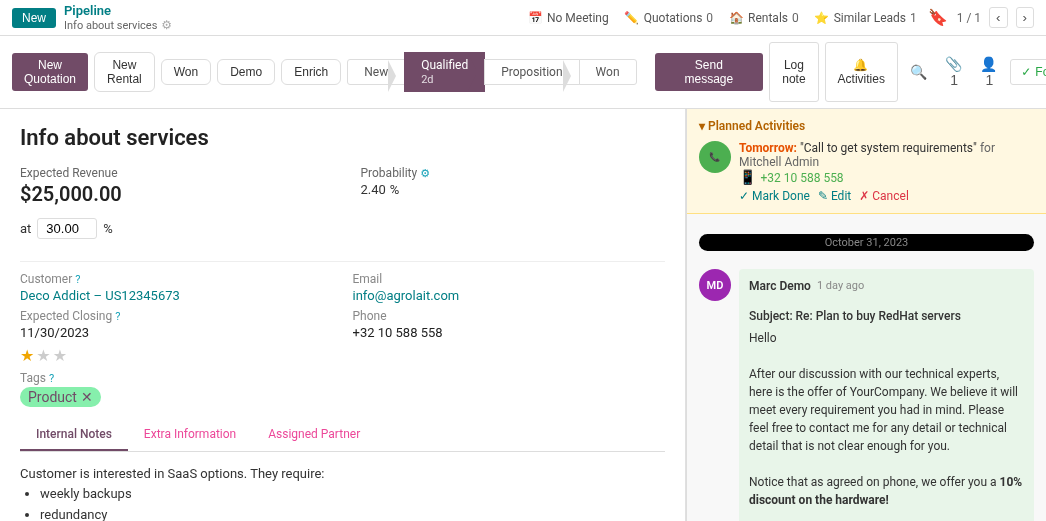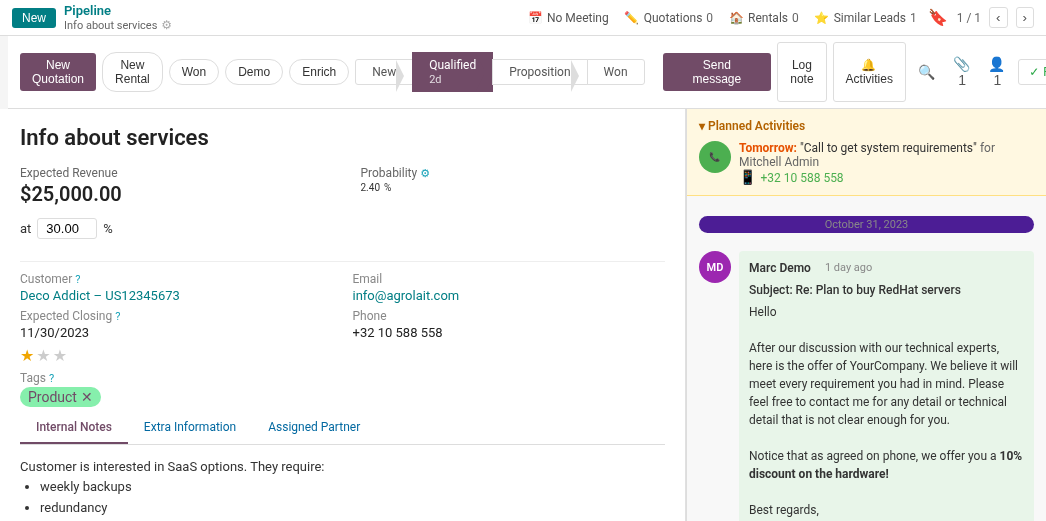--- a/index.html
+++ b/index.html
@@ -11,23 +11,23 @@
     .new-btn { background: #017e84; color: #fff; border: none; padding: 3px 10px; border-radius: 3px; font-size: 12px; cursor: pointer; }
     .gear-icon { color: #aaa; font-size: 12px; cursor: pointer; }
     .top-nav-center { display: flex; align-items: center; gap: 16px; }
     .top-nav-action { display: flex; align-items: center; gap: 4px; color: #555; font-size: 12px; cursor: pointer; }
     .top-nav-right { display: flex; align-items: center; gap: 8px; }
     .nav-pagination { color: #666; font-size: 12px; display: flex; align-items: center; gap: 4px; }
     .nav-arrow { background: none; border: 1px solid #ddd; padding: 2px 6px; cursor: pointer; border-radius: 3px; color: #555; }
     .bookmark-icon { color: #aaa; font-size: 16px; cursor: pointer; }
 
     
-    .action-bar { background: #fff; border-bottom: 1px solid #ddd; padding: 6px 12px; display: flex; align-items: center; gap: 6px; margin-left: 8px; }
+    .action-bar { background: #fff; border-bottom: 1px solid #ddd; padding: 6px 12px; display: flex; align-items: center; gap: 6px; }
     .btn-purple { background: #714b67; color: #fff; border: none; padding: 5px 12px; border-radius: 3px; font-size: 12px; cursor: pointer; }
-    .btn-default { background: #fff; color: #333; border: 1px solid #ddd; padding: 5px 12px; border-radius: 14px; font-size: 12px; cursor: pointer; }
+    .btn-default { background: #fff; color: #333; border: 1px solid #ddd; padding: 5px 12px; border-radius: 6px; font-size: 12px; cursor: pointer; }
     .status-bar { display: flex; align-items: center; gap: 0; margin-left: auto; }
     .status-step { padding: 5px 16px; font-size: 12px; color: #555; cursor: pointer; border: 1px solid #ddd; background: #fff; position: relative; }
     .status-step.active { background: #714b67; color: #fff; border-color: #714b67; }
     .status-step.arrow::after { content: ''; position: absolute; right: -8px; top: 0; bottom: 0; width: 16px; border-top: 16px solid transparent; border-bottom: 16px solid transparent; border-left: 8px solid #ddd; z-index: 1; }
     .status-step.arrow-active::after { border-left-color: #714b67; }
     .right-actions { display: flex; align-items: center; gap: 6px; margin-left: 0; }
     .btn-send { background: #714b67; color: #fff; border: none; padding: 5px 30px; border-radius: 3px; font-size: 12px; cursor: pointer; }
     .btn-log { background: #fff; color: #333; border: 1px solid #ddd; padding: 15px 12px; border-radius: 3px; font-size: 12px; cursor: pointer; }
     .icon-btn { background: none; border: none; color: #555; font-size: 14px; cursor: pointer; padding: 3px 6px; }
     .following-btn { background: #fff; color: #28a745; border: 1px solid #ddd; padding: 5px 10px; border-radius: 3px; font-size: 12px; cursor: pointer; display: flex; align-items: center; gap: 4px; }
@@ -35,41 +35,41 @@
     
     .main-area { display: flex; height: calc(521px - 36px - 40px); }
 
     
     .left-panel { flex: 1; background: #fff; padding: 16px 20px; overflow-y: auto; border-right: 1px solid #e0e0e0; }
     .page-title { font-size: 22px; font-weight: 600; color: #222; margin-bottom: 16px; }
     .fields-grid { display: grid; grid-template-columns: 1fr 1fr; gap: 8px 36px; margin-bottom: 12px; }
     .field-label { font-size: 12px; color: #666; margin-bottom: 2px; display: flex; align-items: center; gap: 3px; }
     .field-value { font-size: 13px; color: #222; }
     .field-value.large { font-size: 20px; font-weight: 600; }
-    .prob-pct { display: flex; align-items: center; gap: 4px; font-size: 10px; }
+    .prob-pct { display: flex; align-items: center; gap: 4px; font-size: 13px; }
     .at-row { display: flex; align-items: center; gap: 6px; }
     .at-input { border: 1px solid #ddd; padding: 2px 8px; border-radius: 3px; width: 60px; font-size: 13px; }
     .info-icon { color: #17a2b8; font-size: 11px; cursor: pointer; }
     .section-divider { border: none; border-top: 1px solid #eee; margin: 10px 0; }
-    .customer-grid { display: grid; grid-template-columns: 1fr 1fr; gap: 6px 20px; margin-bottom: 5px; }
+    .customer-grid { display: grid; grid-template-columns: 1fr 1fr; gap: 6px 20px; margin-bottom: 12px; }
     .customer-field { display: flex; flex-direction: column; gap: 2px; }
     .customer-field .label { font-size: 12px; color: #888; display: flex; align-items: center; gap: 3px; }
     .customer-field .value { font-size: 13px; color: #222; }
     .customer-field .value.link { color: #017e84; cursor: pointer; }
 
     
     .stars { display: flex; gap: 2px; color: #f0a500; font-size: 16px; }
 
     
     .tag { background: #86efac; color: #714b67; padding: 2px 8px; border-radius: 12px; font-size: 14px; display: inline-flex; align-items: center; gap: 4px; }
     .tag-x { cursor: pointer; color: #714b67; }
 
     
     .tabs { display: flex; border-bottom: 1px solid #ddd; margin-bottom: 12px; }
-    .tab { padding: 8px 16px; font-size: 12px; cursor: pointer; border-bottom: 2px solid transparent; color: #0369a1; }
+    .tab { padding: 8px 16px; font-size: 12px; cursor: pointer; border-bottom: 2px solid transparent; color: #ec4899; }
     .tab.active { border-bottom-color: #714b67; color: #714b67; font-weight: 500; }
 
     
     .notes-content { font-size: 13px; color: #333; line-height: 1.5; }
     .notes-content ul { padding-left: 20px; }
     .notes-content li { margin-bottom: 2px; }
 
     
     .right-panel { width: 360px; background: #f8f8f8; overflow-y: auto; border-left: 1px solid #ddd; }
     .planned-activities { background: #fff8e1; border-bottom: 1px solid #ffe082; padding: 10px 12px; }
@@ -80,25 +80,25 @@
     .activity-title { font-size: 12px; color: #333; }
     .activity-title strong { color: #e65100; }
     .activity-for { color: #666; }
     .activity-phone { color: #4caf50; font-size: 12px; margin-top: 2px; }
     .activity-actions { display: flex; gap: 8px; margin-top: 4px; font-size: 12px; }
     .activity-actions a { color: #017e84; cursor: pointer; text-decoration: none; }
     .activity-actions a.cancel { color: #dc3545; }
 
     
     .chat-area { padding: 12px; }
-    .date-divider { text-align: center; font-size: 11px; color: #888; margin: 8px 0; background: #4c1d95; padding: 2px 8px; border-radius: 10px; display: inline-block; width: 100%; }
+    .date-divider { text-align: center; font-size: 11px; color: #888; margin: 8px 0; background: #000000; padding: 2px 8px; border-radius: 10px; display: inline-block; width: 100%; }
     .message-block { display: flex; gap: 8px; margin-bottom: 12px; }
     .msg-avatar { width: 32px; height: 32px; border-radius: 50%; background: #9c27b0; color: #fff; display: flex; align-items: center; justify-content: center; font-size: 11px; font-weight: 600; flex-shrink: 0; overflow: hidden; }
     .msg-content { flex: 1; background: #e8f5e9; border-radius: 4px; padding: 8px 10px; font-size: 12px; line-height: 1.5; }
-    .msg-header { display: flex; align-items: center; gap: 14px; margin-bottom: 4px; }
+    .msg-header { display: flex; align-items: center; gap: 6px; margin-bottom: 12px; }
     .msg-sender { font-weight: 600; font-size: 12px; color: #333; }
     .msg-time { font-size: 11px; color: #888; }
     .msg-subject { font-size: 12px; font-weight: 500; margin-bottom: 4px; }
     .msg-body { font-size: 12px; color: #333; }
     .msg-body strong { font-weight: 700; }
     .whatsapp-icon { color: #25D366; font-size: 14px; }
     
     .pipeline-breadcrumb { font-size: 13px; font-weight: 600; color: #017e84; }
     .sub-breadcrumb { font-size: 11px; color: #666; display: flex; align-items: center; gap: 4px; }
     
@@ -274,20 +274,25 @@
         <div class="activity-content">
           <div class="activity-title">
             <strong>Tomorrow:</strong>
             <span>"Call to get system requirements"</span>
             <span class="activity-for">for Mitchell Admin</span>
           </div>
           <div style="display:flex;align-items:center;gap:4px;">
             <span class="whatsapp-icon">📱</span>
             <span class="activity-phone">+32 10 588 558</span>
           </div>
+          <div class="activity-actions">
+            <a>✓ Mark Done</a>
+            <a>✎ Edit</a>
+            <a class="cancel">✗ Cancel</a>
+          </div>
         </div>
       </div>
     </div>
 
     <div class="chat-area">
       <div style="text-align:center;margin-bottom:10px;">
         <span class="date-divider">October 31, 2023</span>
       </div>
 
       <div class="message-block">

